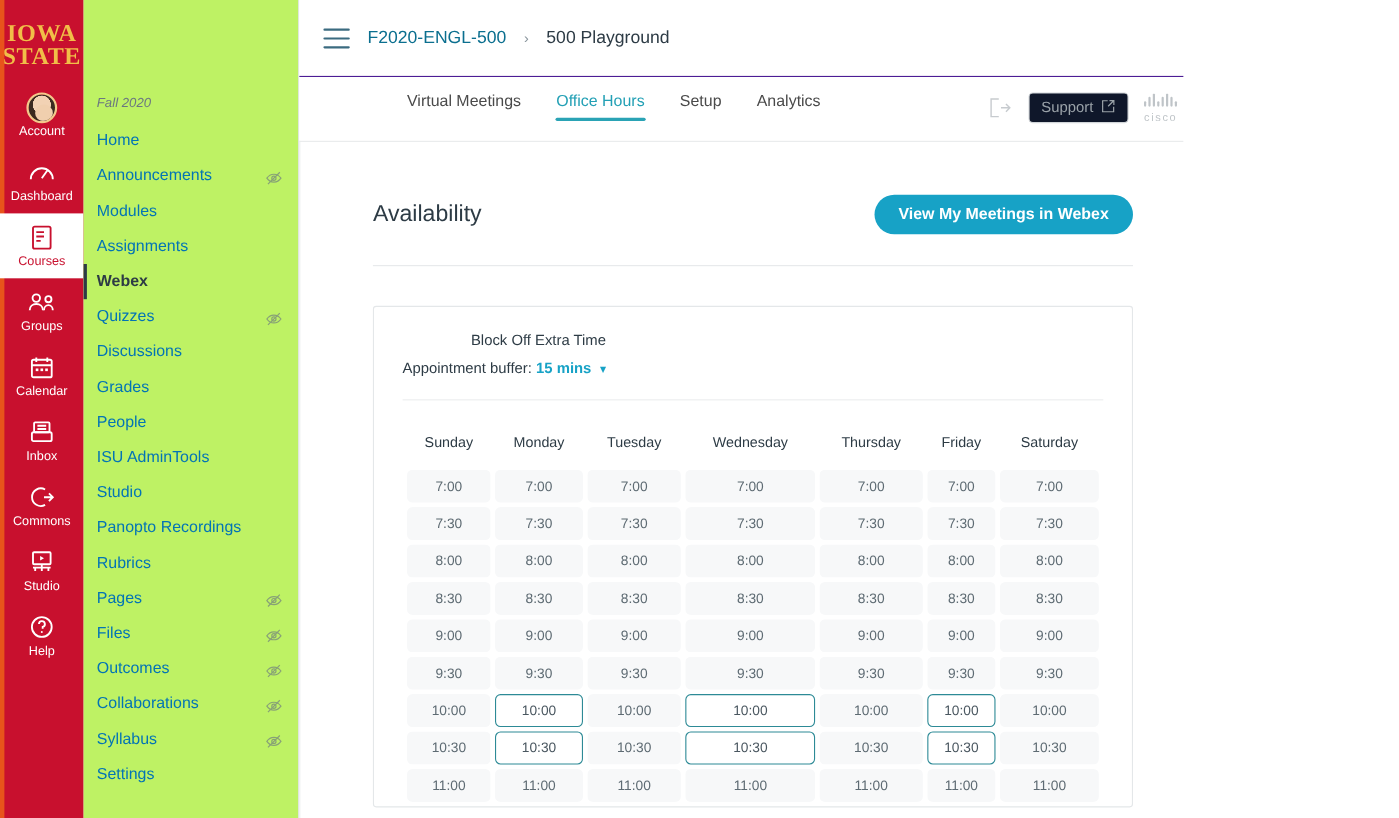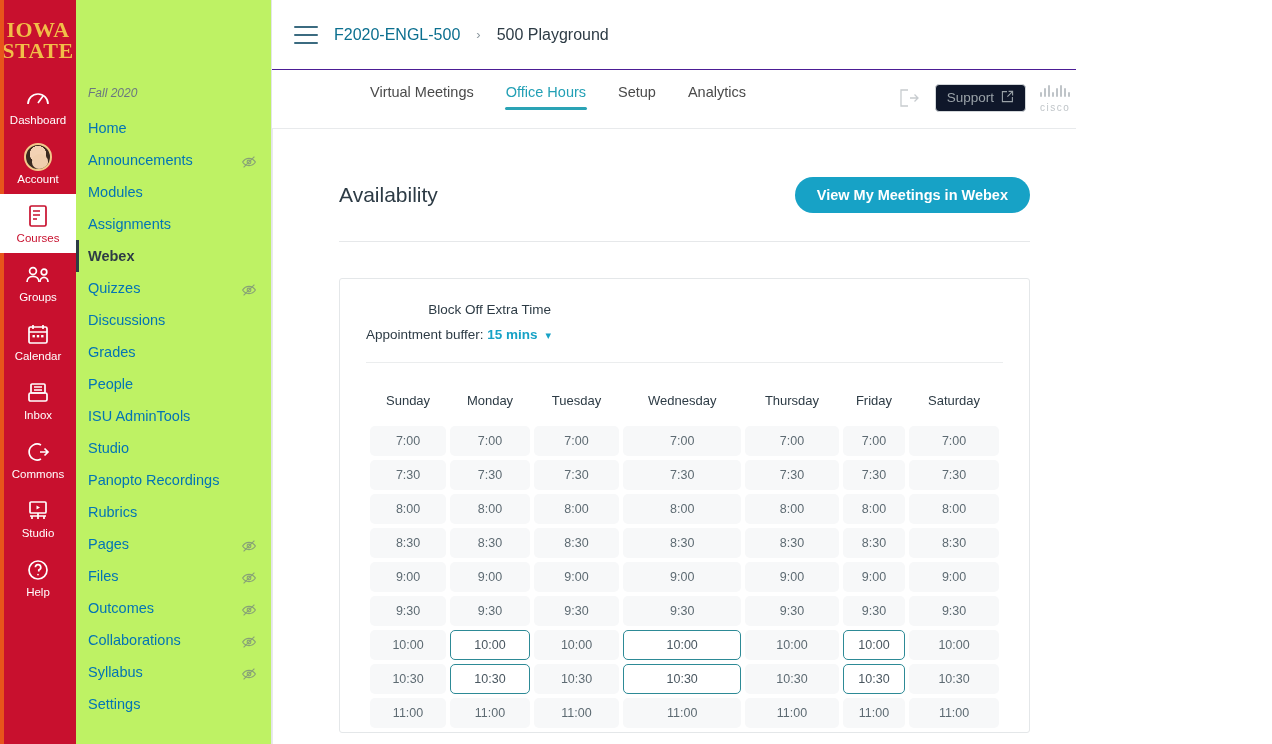--- a/index.html
+++ b/index.html
@@ -167,33 +167,33 @@
 <div class="app">
 
   <nav class="global-nav">
     <div class="isu-logo">
       <span class="l1">IOWA</span>
       <span class="l2">STATE</span>
     </div>
 
     <div class="gnav-item">
       <span class="gi-icon">
+          <span class="avatar"></span>
+        </span>
+      <span class="gi-label">Account</span>
+    </div>
+
+    <div class="gnav-item">
+      <span class="gi-icon">
         <svg width="24" height="20" viewBox="0 0 24 20">
             <path d="M2 16a10 10 0 0 1 20 0"></path>
             <path d="M12 15l5-7"></path>
           </svg>
       </span>
       <span class="gi-label">Dashboard</span>
-    </div>
-
-    <div class="gnav-item">
-      <span class="gi-icon">
-          <span class="avatar"></span>
-        </span>
-      <span class="gi-label">Account</span>
     </div>
 
     <div class="gnav-item active">
       <span class="gi-icon">
         <svg width="22" height="24" viewBox="0 0 22 24">
             <rect x="3" y="2" width="16" height="20" rx="1.5"></rect>
             <path d="M6 7h7M6 11h7M6 15h4"></path>
           </svg>
       </span>
       <span class="gi-label">Courses</span>

